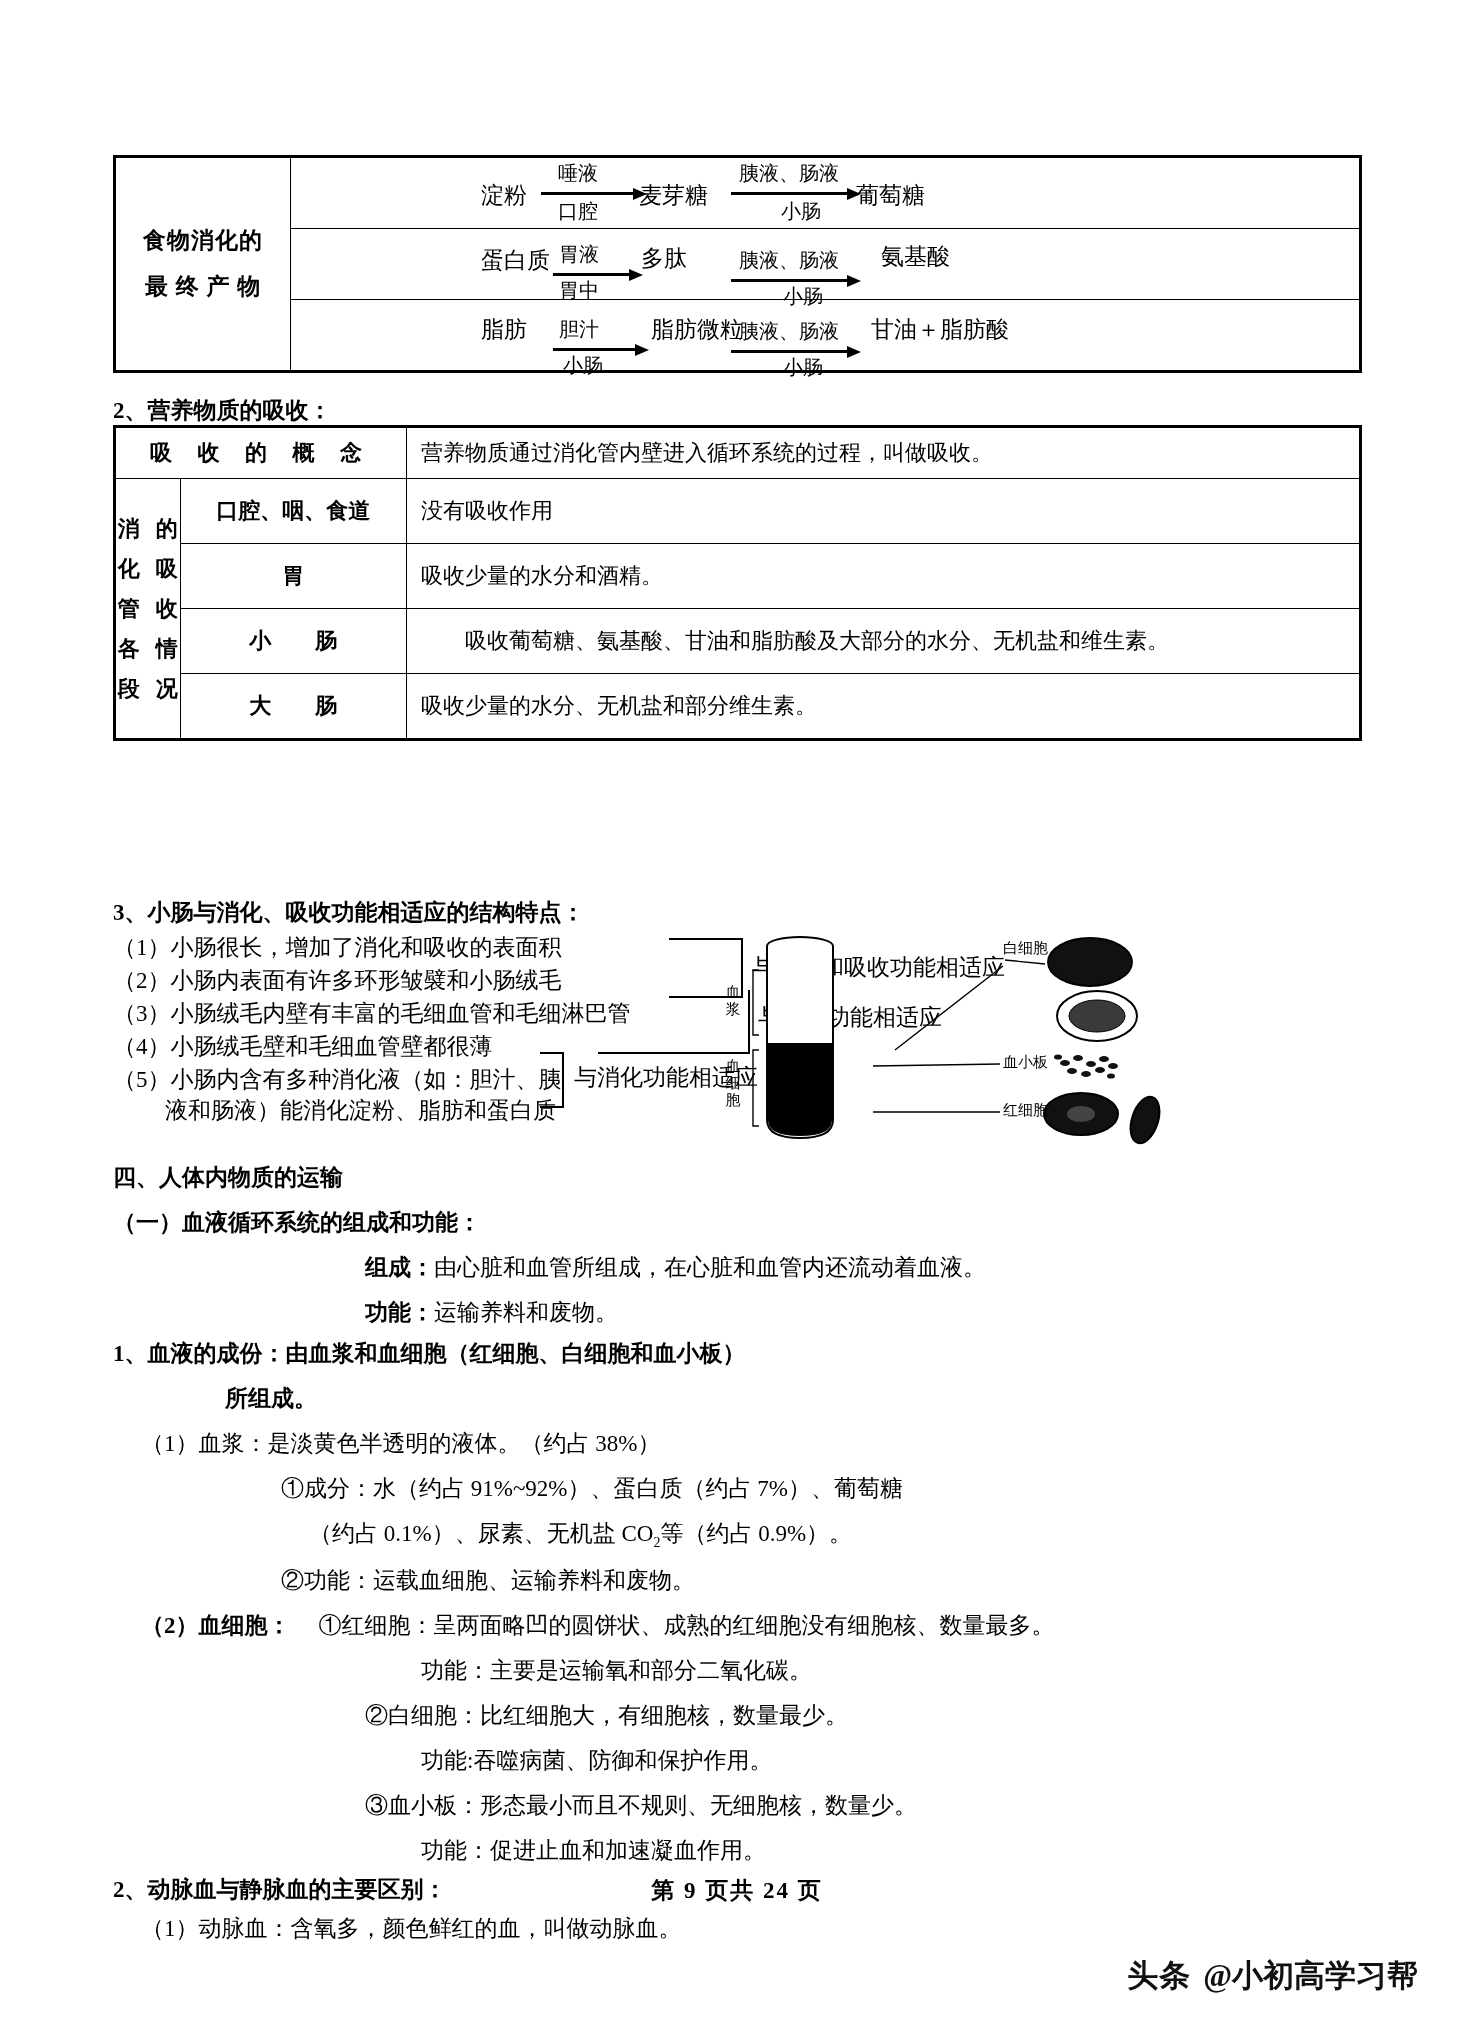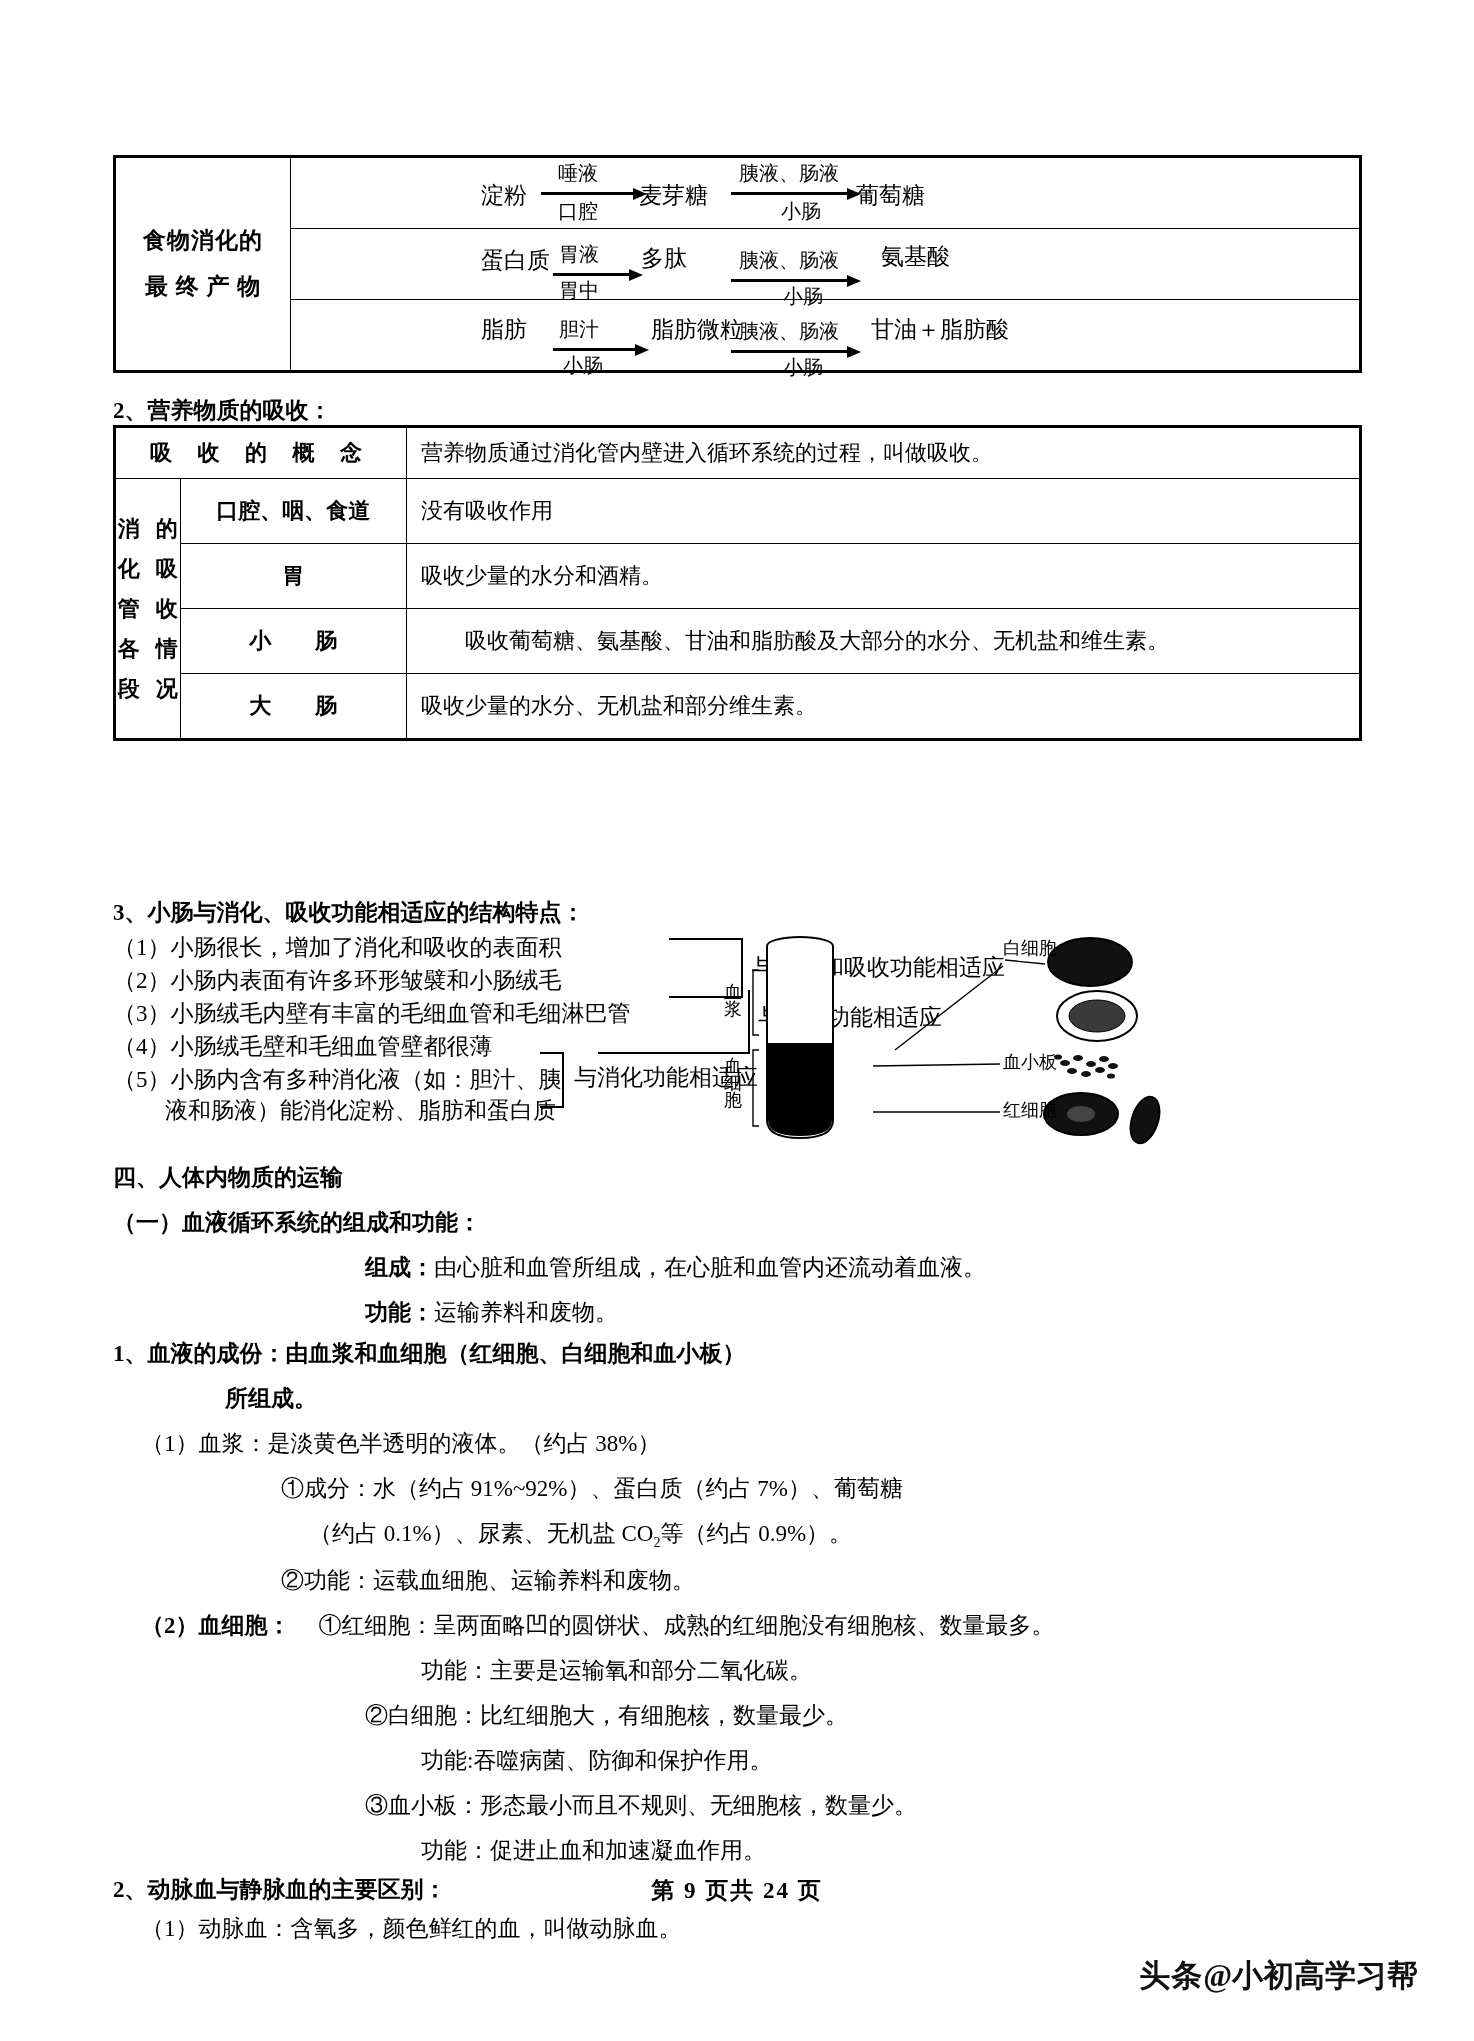--- a/index.html
+++ b/index.html
@@ -56,28 +56,28 @@
   .sec4 .row{white-space:nowrap;margin-top:14px;}
   .pad1{padding-left:28px;}
   .pad2{padding-left:112px;}
   .pad3{padding-left:168px;}
   .pad4{padding-left:196px;}
   .pad5{padding-left:252px;}
   .pad6{padding-left:308px;}
 
   
   .diagram{position:absolute;left:745px;top:930px;width:480px;height:235px;}
-  .diagram .dlabel{position:absolute;font-size:18px;line-height:17px;text-align:center;white-space:pre-line;}
+  .diagram .dlabel{position:absolute;font-size:15px;line-height:17px;text-align:center;white-space:pre-line;}
   .diagram .dlabel.h{white-space:nowrap;}
 
   
   .footer{position:absolute;left:0;top:1875px;width:1474px;text-align:center;font-size:23px;font-weight:bold;letter-spacing:2px;}
 
   
-  .wm{position:absolute;right:56px;top:1955px;display:flex;align-items:center;gap:0;}
+  .wm{position:absolute;right:56px;top:1955px;display:flex;align-items:center;gap:12px;}
   .wm .logo{font-size:31px;font-weight:bold;letter-spacing:1px;color:#111;}
   .wm .nm{font-size:31px;font-weight:bold;color:#111;}
   .sub2{font-size:14px;vertical-align:sub;}
 </style>
 </head>
 <body>
 
 <div class="page">
 
   <table class="tbl1">

